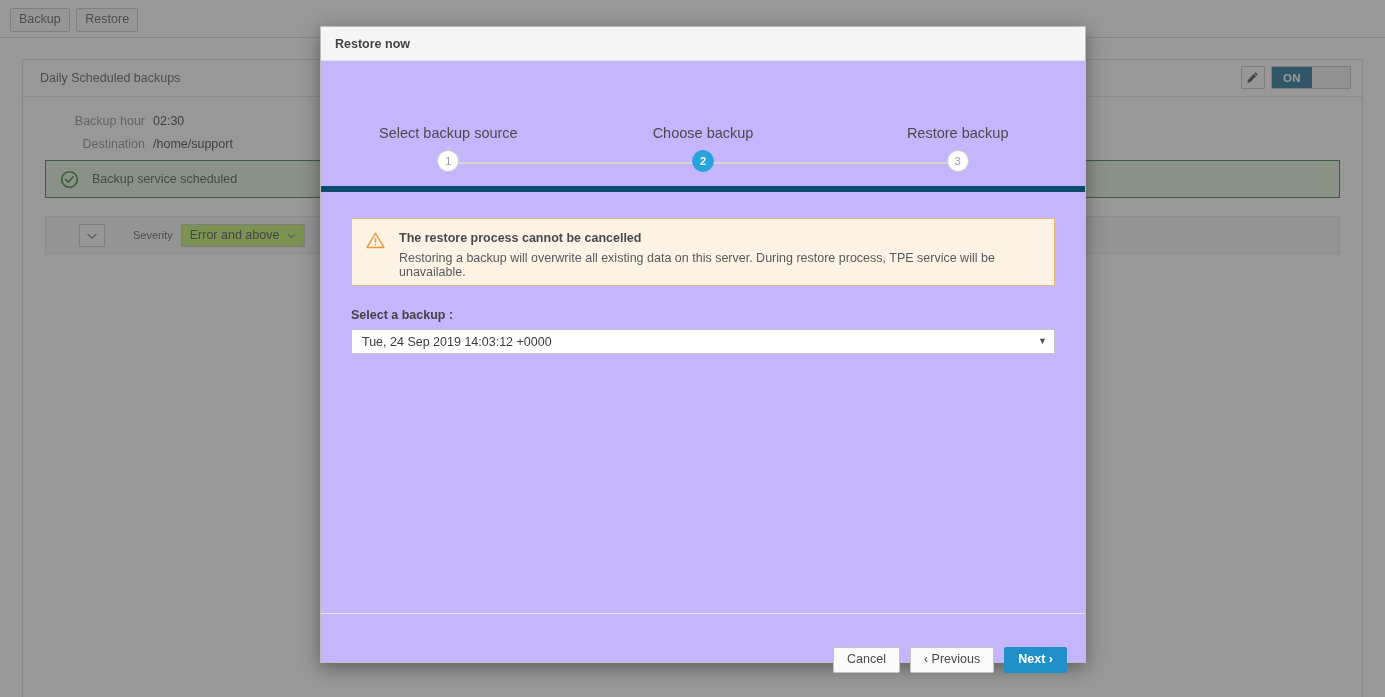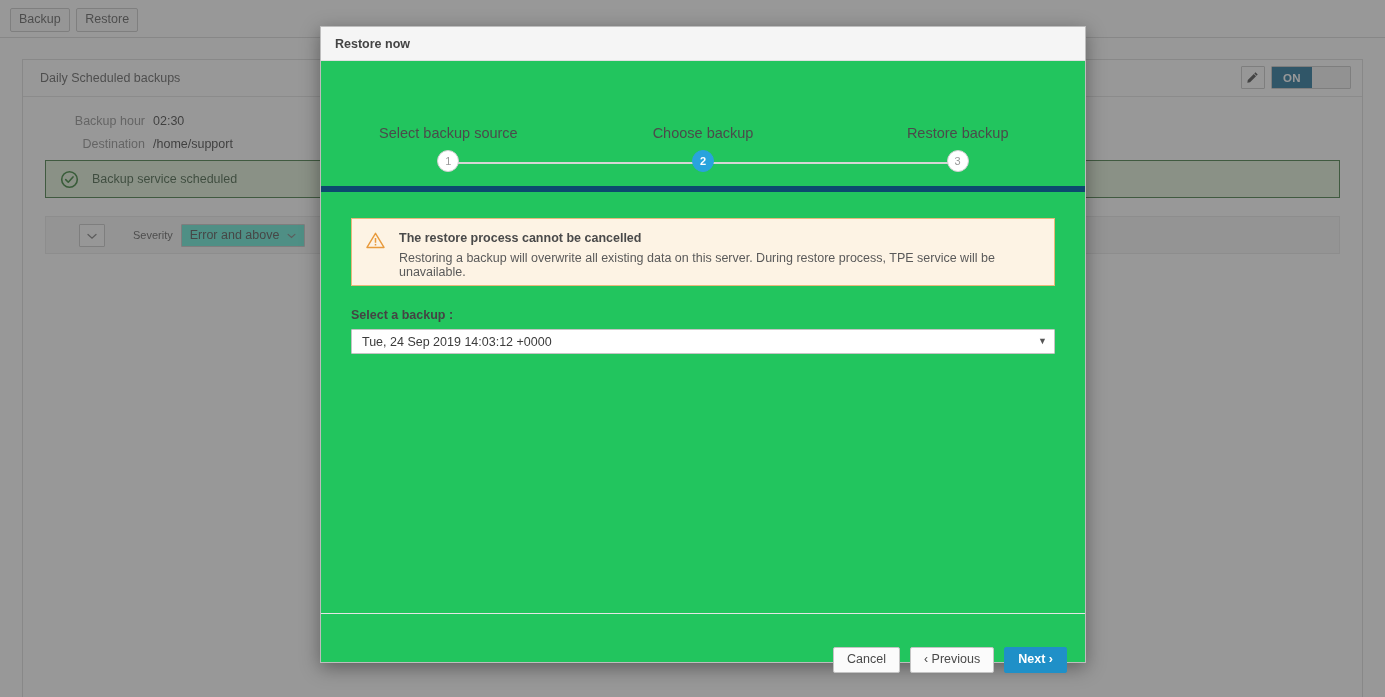--- a/index.html
+++ b/index.html
@@ -134,21 +134,21 @@
     width: 26px; height: 23px;
     border: 1px solid #c5c5c5;
     background: #fdfdfd;
     display:flex; align-items:center; justify-content:center;
     border-radius: 1px;
     margin-right: 28px;
   }
   .filter-label { color: #5a5a5a; font-size: 11px; margin-right: 8px; }
   .filter-select {
     border: 1px solid #c5c5c5;
-    background: #5eead4;
+    background: #bef264;
     height: 23px;
     padding: 0 8px;
     display: flex; align-items: center;
     font-size: 12.5px;
     color: #4a4a4a;
     border-radius: 1px;
   }
   .filter-select .caret { margin-left: 8px; }
 
   
@@ -156,21 +156,21 @@
     position: absolute;
     inset: 0;
     background: rgba(68,68,68,0.55);
   }
 
   
   #modal {
     position: absolute;
     left: 320px; top: 26px;
     width: 766px; height: 637px;
-    background: #22c55e;
+    background: #c4b5fd;
     border: 1px solid #bdbdbd;
     box-shadow: 0 5px 18px rgba(0,0,0,0.38);
     display: flex;
     flex-direction: column;
   }
   .modal-head {
     height: 34px;
     background: #f5f5f5;
     border-bottom: 1px solid #e0e0e0;
     display: flex;

